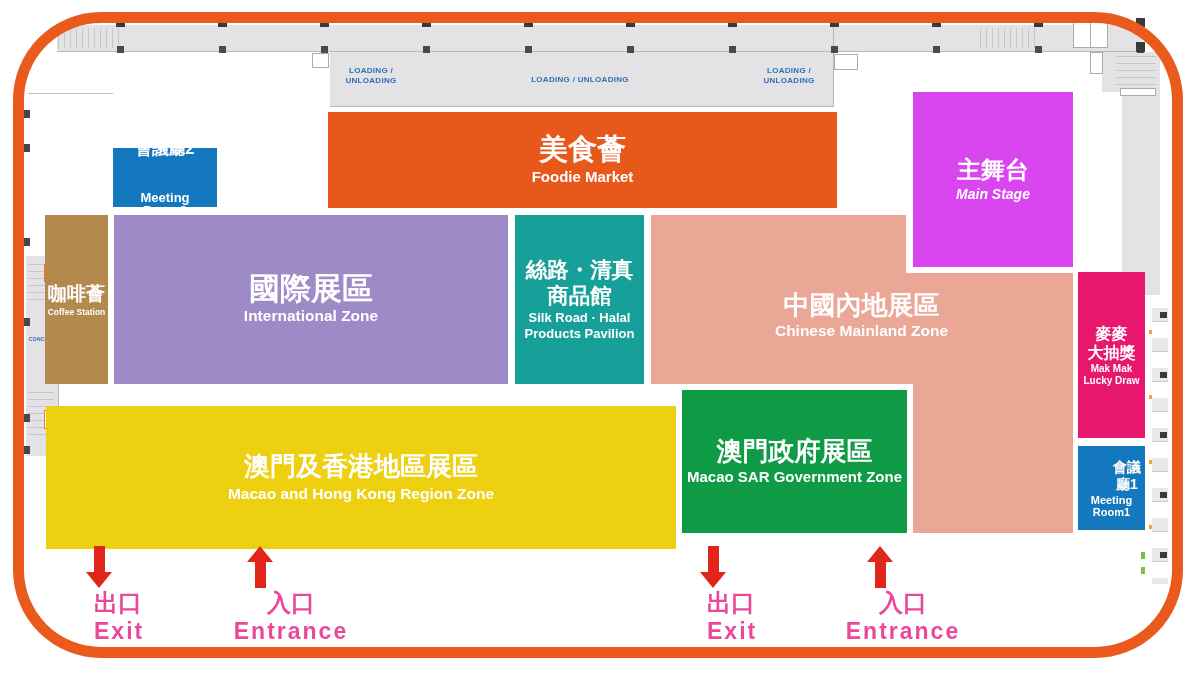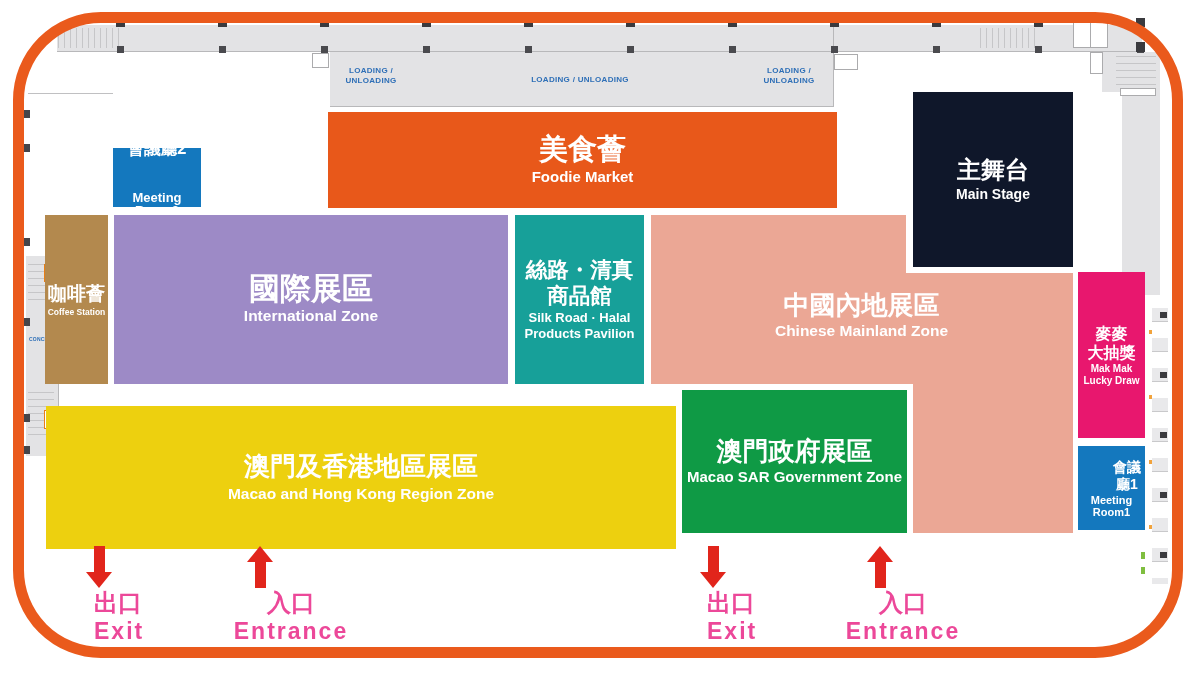--- a/index.html
+++ b/index.html
@@ -58,26 +58,26 @@
   .loading3{left:754px;top:66px;width:70px;}
   
   .zone{position:absolute;display:flex;flex-direction:column;align-items:center;justify-content:center;
     color:#fff;font-weight:bold;text-align:center;z-index:10;}
   .z-foodie{left:328px;top:112px;width:509px;height:96px;background:#E8581A;}
   .z-foodie .zh{font-size:29px;line-height:33px;}
   .z-foodie .en{font-size:15px;line-height:20px;}
   .z-cellar{left:220px;top:114px;width:103px;height:93px;background:#8C5B28;}
   .z-cellar .zh{font-size:21px;line-height:25px;}
   .z-cellar .en{font-size:14.5px;line-height:19px;}
-  .z-meeting2{left:113px;top:148px;width:88px;height:59px;background:#1478BE;gap:32px;}
+  .z-meeting2{left:113px;top:148px;width:104px;height:59px;background:#1478BE;gap:32px;}
   .z-meeting2 .zh{font-size:16.5px;line-height:20px;}
   .z-meeting2 .en{font-size:13px;line-height:13px;}
-  .z-mainstage{left:913px;top:92px;width:160px;height:175px;background:#0f172a;}
+  .z-mainstage{left:913px;top:92px;width:160px;height:175px;background:#d946ef;}
   .z-mainstage .zh{font-size:24px;line-height:28px;}
-  .z-mainstage .en{font-size:14px;line-height:19px;}
+  .z-mainstage .en{font-size:14px;line-height:19px;font-style:italic;}
   .z-coffee{left:45px;top:215px;width:63px;height:169px;background:#B3894E;}
   .z-coffee .zh{font-size:19px;line-height:23px;}
   .z-coffee .en{font-size:8.5px;line-height:12px;}
   .z-intl{left:114px;top:215px;width:394px;height:169px;background:#9D8AC6;}
   .z-intl .zh{font-size:31px;line-height:30px;}
   .z-intl .en{font-size:15.5px;line-height:21px;}
   .z-silk{left:515px;top:215px;width:129px;height:169px;background:#17A099;}
   .z-silk .zh{font-size:21.5px;line-height:26px;}
   .z-silk .en{font-size:13px;line-height:16px;}
   .salmon{position:absolute;background:#EBA795;z-index:9;}

